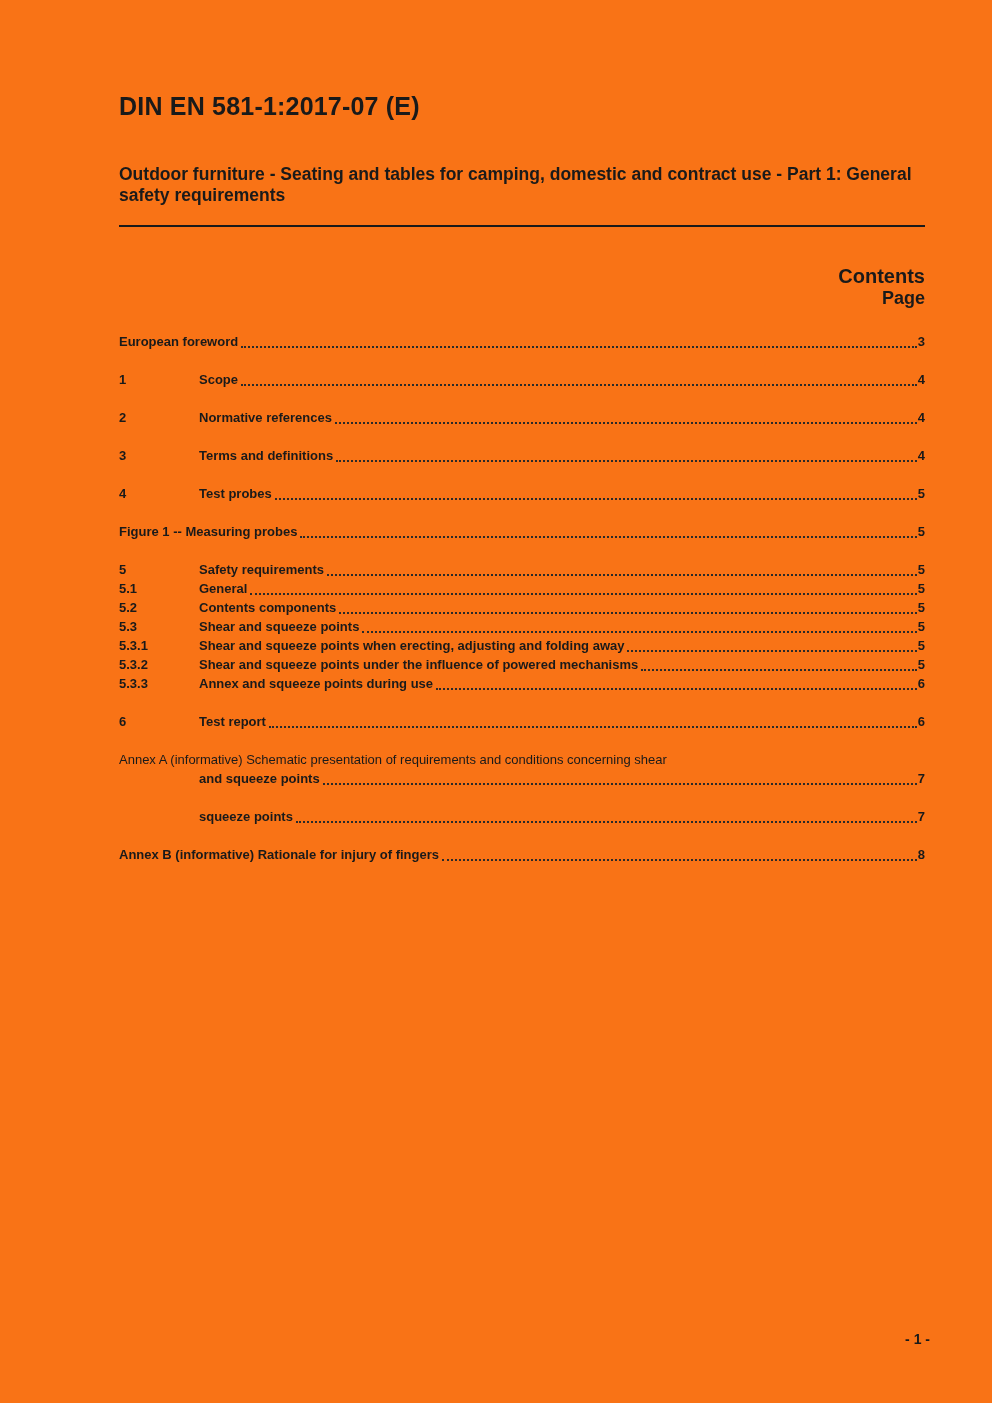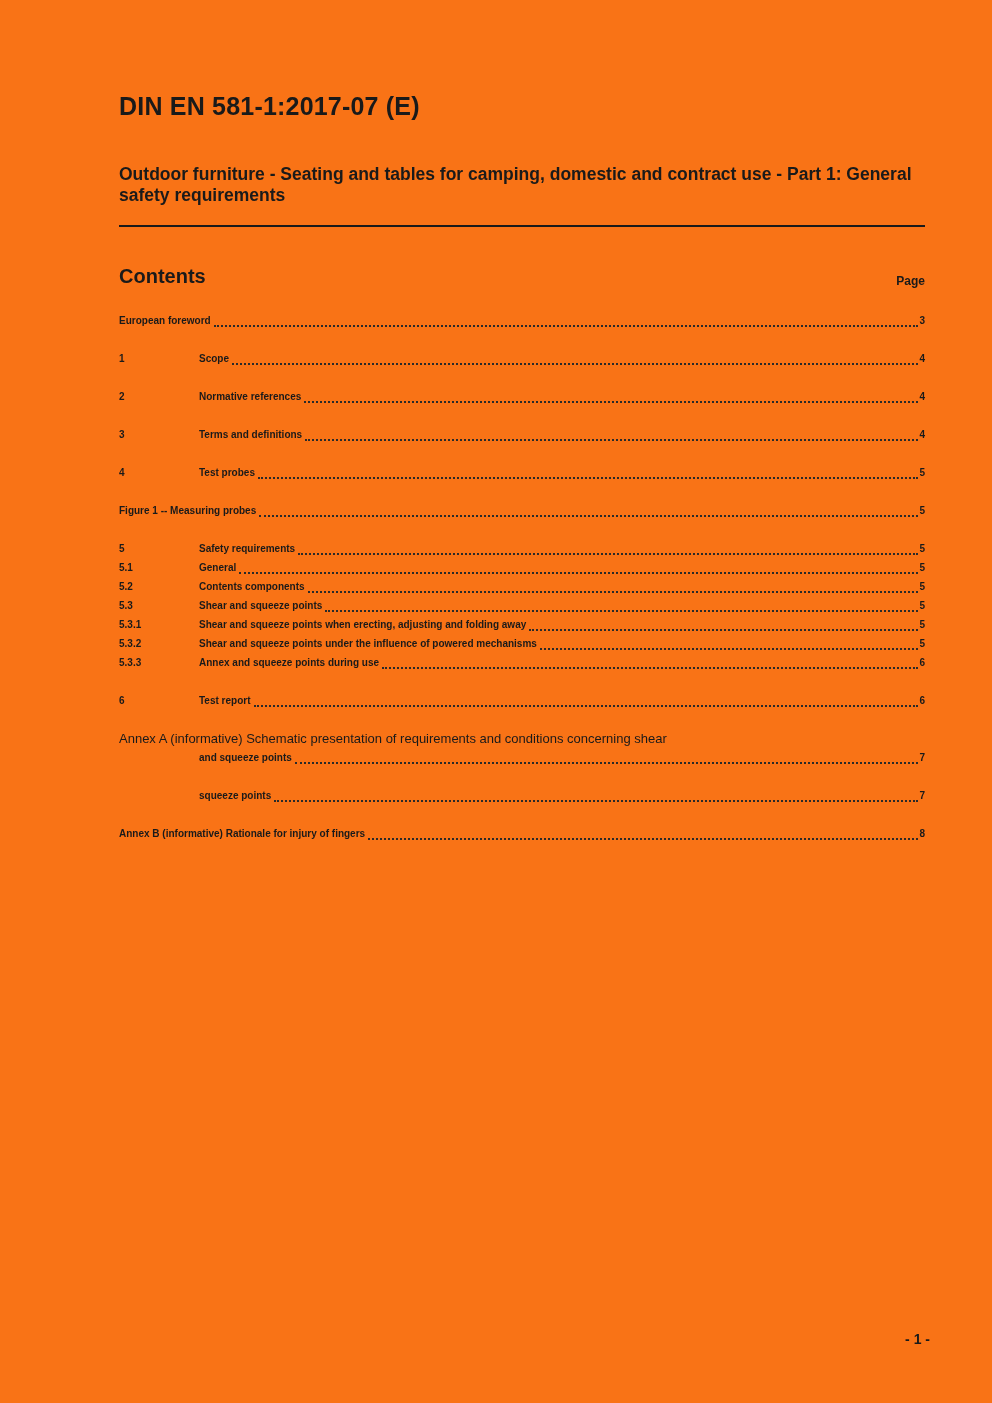--- a/index.html
+++ b/index.html
@@ -31,37 +31,38 @@
     font-weight: bold;
     line-height: 21px;
     padding-bottom: 19px;
     border-bottom: 2px solid #1a1a1a;
   }
   .contents-head {
     margin-top: 38px;
     display: flex;
     justify-content: space-between;
     align-items: flex-end;
+    flex-direction: column;
   }
   .contents-title {
     font-size: 20px;
     font-weight: bold;
   }
   .page-col-label {
-    font-size: 12px;
+    font-size: 18px;
     font-weight: bold;
   }
   .toc {
     margin-top: 23px;
   }
   .toc-entry.gap { margin-top: 19px; }
   .toc-row {
     display: flex;
     align-items: flex-end;
-    font-size: 10px;
+    font-size: 13px;
     font-weight: bold;
     line-height: 19px;
   }
   .toc-num { flex: 0 0 80px; }
   .toc-title { white-space: nowrap; }
   .toc-line1 {
     font-size: 13px;
     font-weight: normal;
     line-height: 19px;
   }

